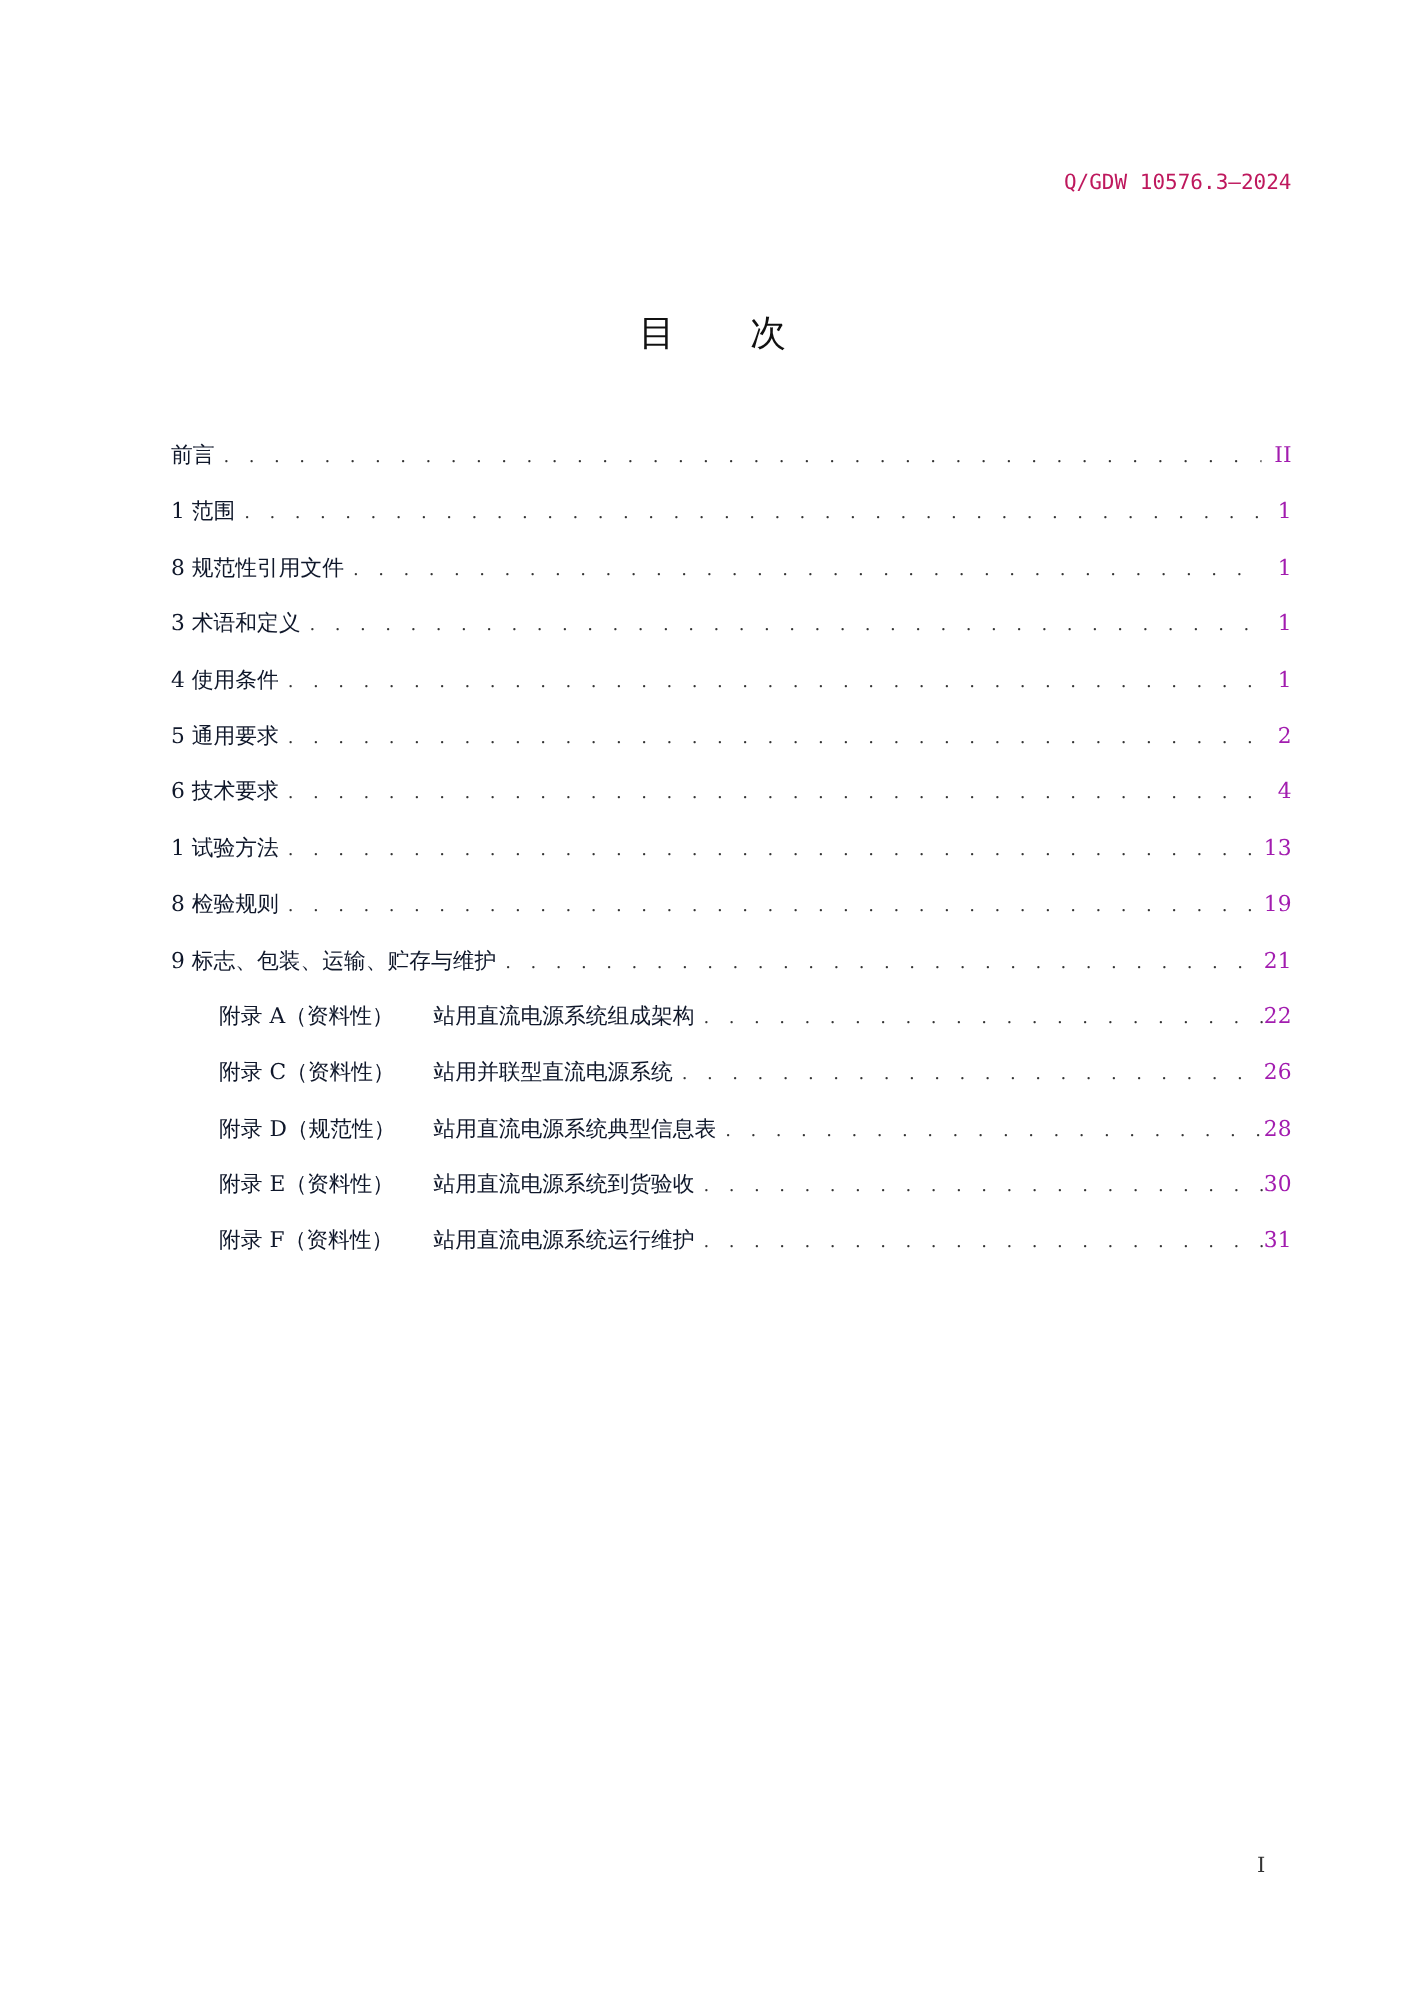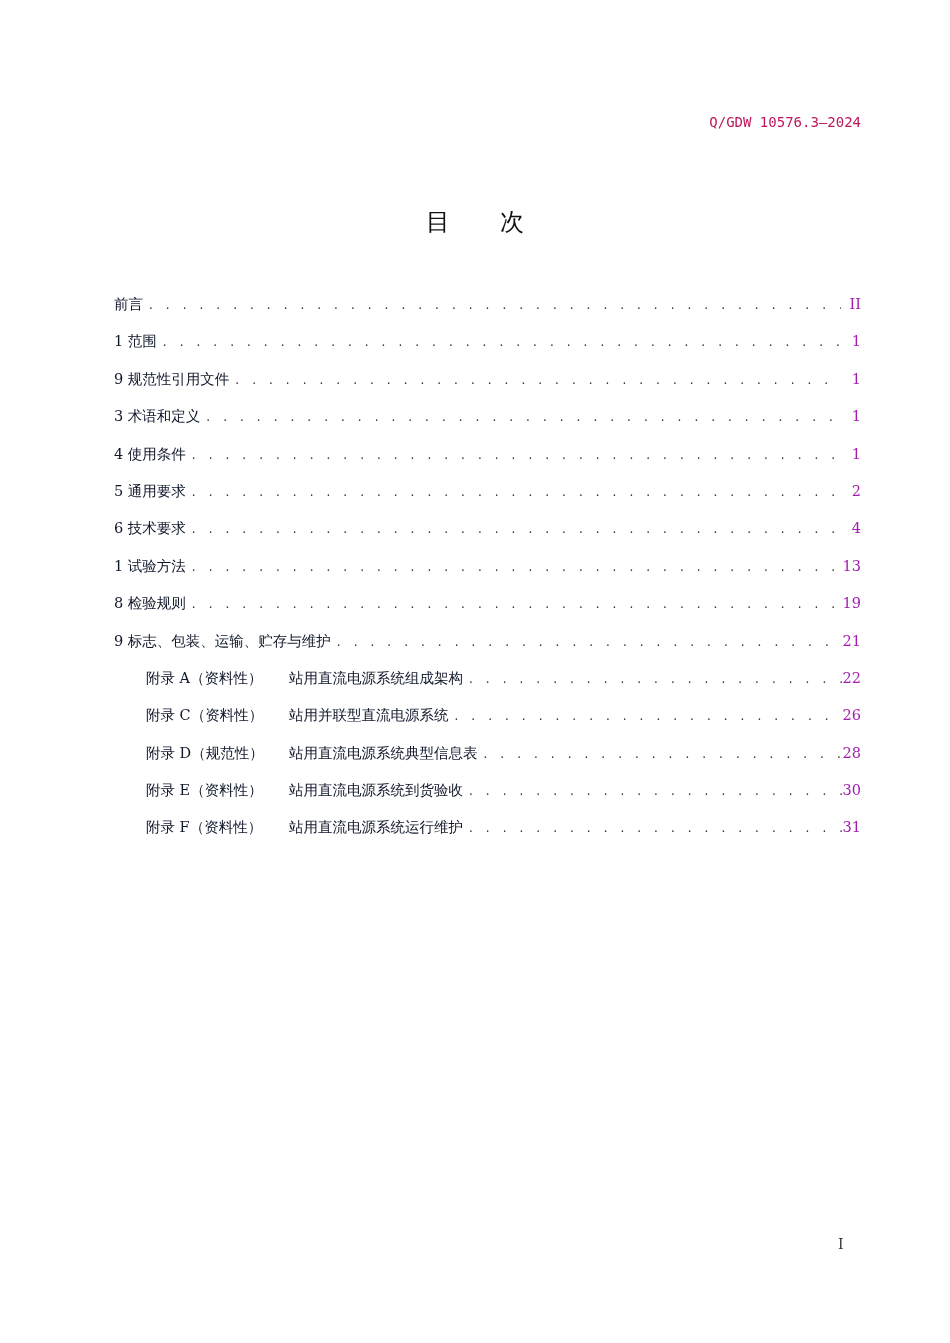--- a/index.html
+++ b/index.html
@@ -105,21 +105,21 @@
     <span class="toc-label">前言</span>
     <span class="toc-dots"></span>
     <span class="toc-page">II</span>
   </div>
   <div class="toc-row">
     <span class="toc-label">1 范围</span>
     <span class="toc-dots"></span>
     <span class="toc-page">1</span>
   </div>
   <div class="toc-row">
-    <span class="toc-label">9 规范性引用文件</span>
+    <span class="toc-label">8 规范性引用文件</span>
     <span class="toc-dots"></span>
     <span class="toc-page">1</span>
   </div>
   <div class="toc-row">
     <span class="toc-label">3 术语和定义</span>
     <span class="toc-dots"></span>
     <span class="toc-page">1</span>
   </div>
   <div class="toc-row">
     <span class="toc-label">4 使用条件</span>

